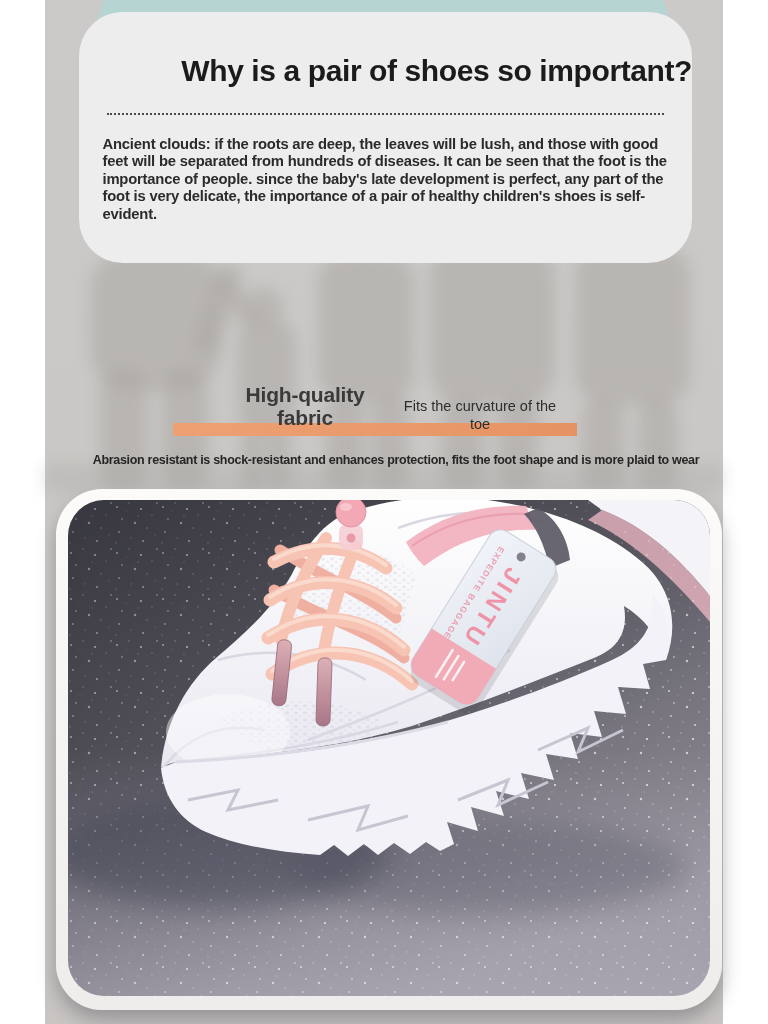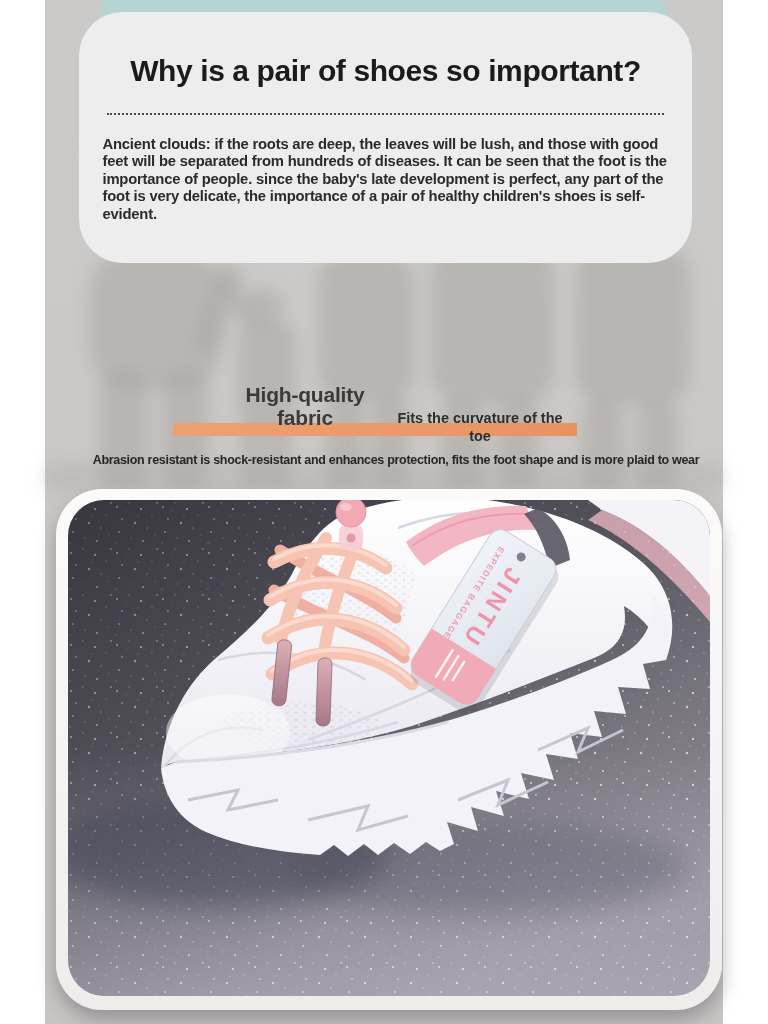--- a/index.html
+++ b/index.html
@@ -9,37 +9,37 @@
 
   .content-col { position:absolute; left:45px; top:0; width:678px; height:1024px;
                  background:linear-gradient(#cccac8, #c8c5c3); }
 
   .teal-banner { position:absolute; left:95px; top:0; width:577px; height:27px;
                  background:#b6d5d2;
                  clip-path:polygon(1.5% 0, 98.5% 0, 100% 100%, 0 100%); z-index:1; }
 
   .info-card { position:absolute; left:79px; top:12px; width:613px; height:251px;
                background:#eeedee; border-radius:44px; z-index:2; }
-  .page-title { margin-top:42px; text-align:center; font-size:30px; font-weight:bold;
+  .page-title { margin-top:42px; text-align:right; font-size:30px; font-weight:bold;
                 color:#1b1b1b; letter-spacing:-0.4px; }
   .dotted-divider { margin:25px 28px 0 28px; border-top:2px dotted #4a4a4a; height:0; }
   .intro-paragraph { width:566px; margin:21px auto 8px auto; font-size:14.8px; font-weight:bold;
                      color:#2b2b2b; line-height:1.18; letter-spacing:-0.2px; text-align:left; }
 
   .bg-figures { position:absolute; left:45px; top:240px; width:678px; height:252px;
                 overflow:hidden; filter:blur(8px); z-index:1; }
   .fig { position:absolute; background:#a9a5a2; opacity:0.55; }
 
   .features { position:absolute; left:45px; top:0; width:678px; height:1024px; z-index:2; pointer-events:none; }
   .accent-bar { position:absolute; left:128px; top:423px; width:404px; height:13px;
                 background:linear-gradient(90deg,#eda173,#e69364); }
   .feature-title { position:absolute; left:150px; top:384px; width:220px; text-align:center;
                    font-size:21px; font-weight:bold; color:#3a3a3a; line-height:1.08; letter-spacing:-0.2px; }
   .feature-subtitle { position:absolute; left:350px; top:397px; width:170px; text-align:center;
-                      font-size:14.5px; font-weight:bold; color:#2e2e2e; line-height:1.25;margin-top:12px; }
+                      font-size:14.5px; font-weight:normal; color:#2e2e2e; line-height:1.25; }
   .feature-caption { position:absolute; left:0; top:453px; width:678px; text-align:center;
                      font-size:12.5px; font-weight:bold; color:#262626; letter-spacing:-0.3px;
                      white-space:nowrap;margin-left:12px; }
 
   .photo-frame { position:absolute; left:56px; top:489px; width:666px; height:521px;
                  background:linear-gradient(#fcfbfa,#eeedec); border-radius:46px;
                  box-shadow:0 10px 18px rgba(95,92,100,0.45); z-index:3; }
   .photo-frame svg { position:absolute; left:12px; top:11px; }
 </style>
 </head>

